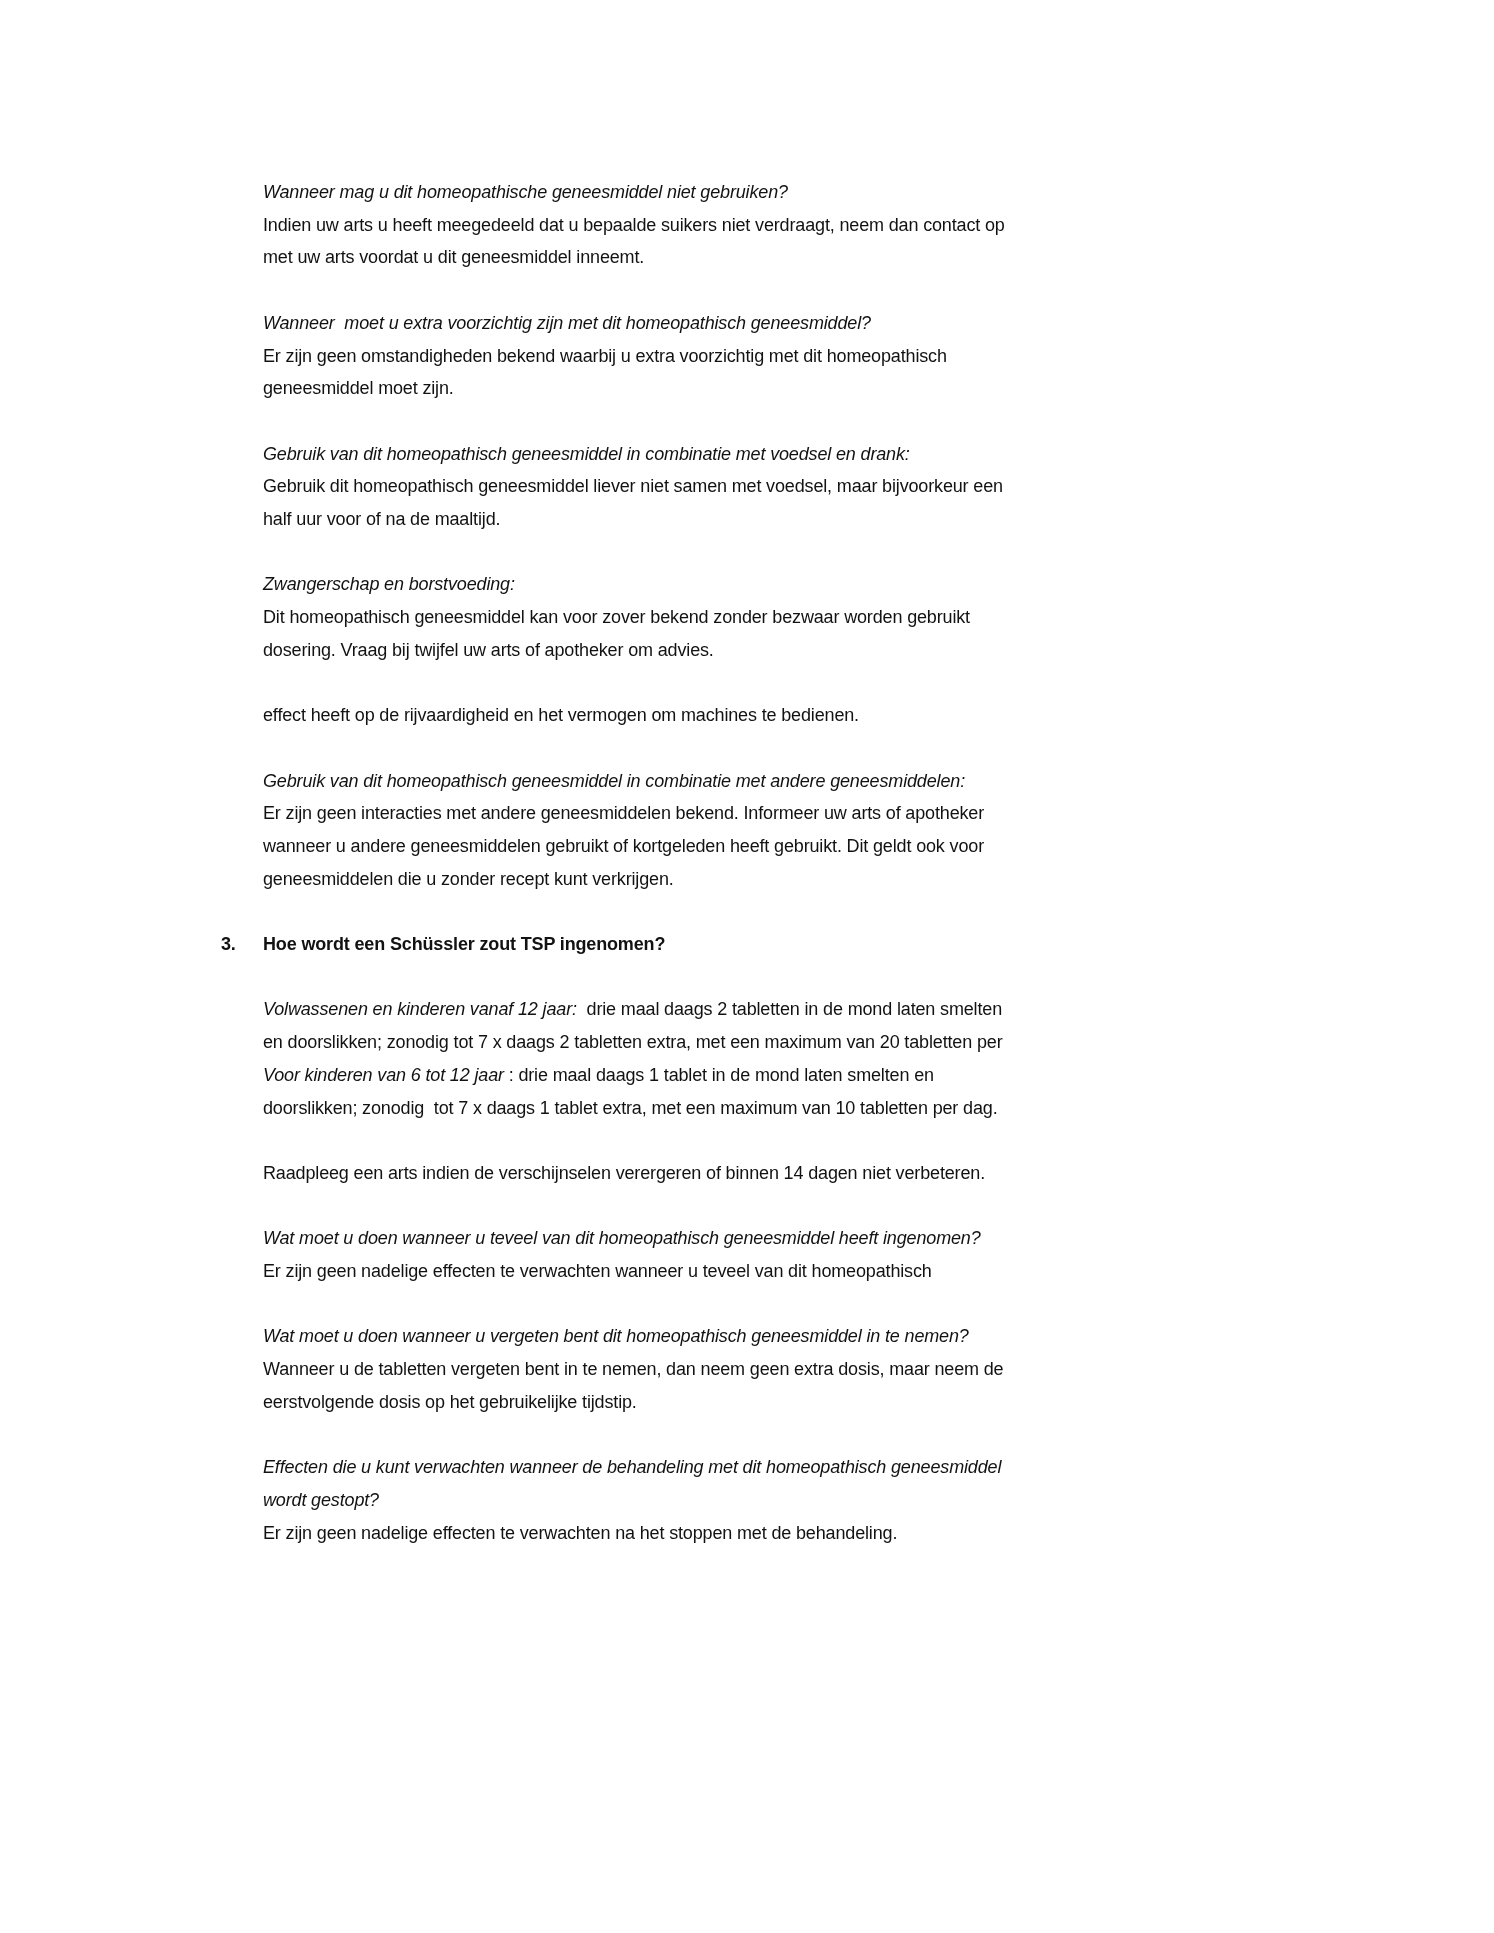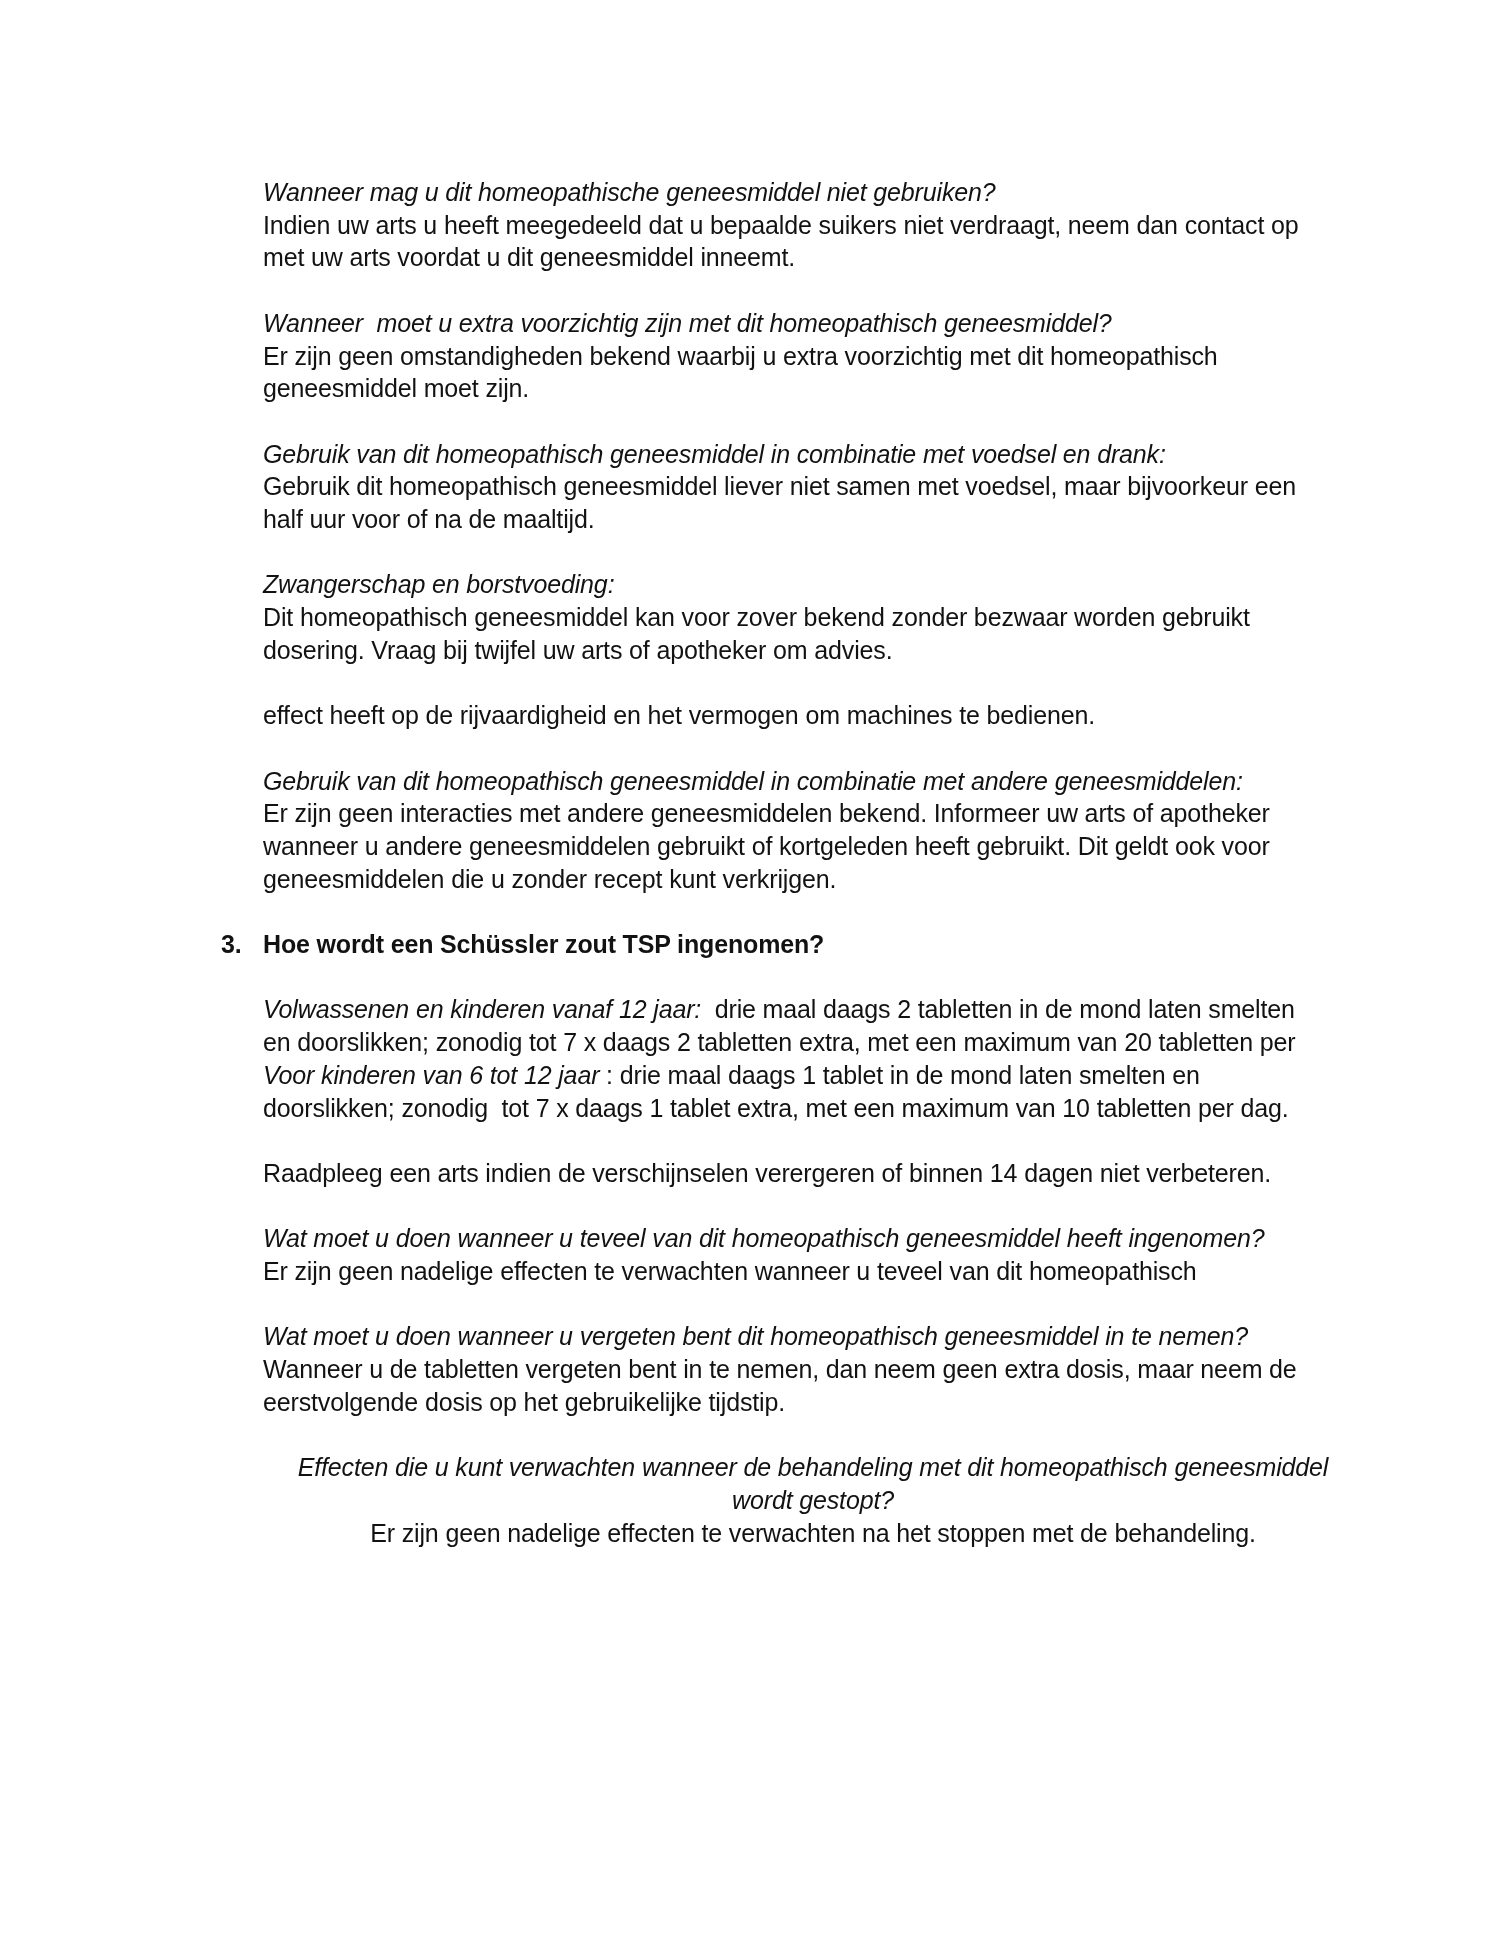--- a/index.html
+++ b/index.html
@@ -13,26 +13,26 @@
   .page {
     position: relative;
     width: 1494px; height: 1933px;
     background: #ffffff;
   }
   .content {
     position: absolute;
     left: 263px;
     top: 176px;
     width: 1100px;
-    font-size: 25px;
+    font-size: 18px;
     line-height: 32.7px;
     letter-spacing: -0.15px;
   }
   .block { margin: 0 0 32.7px 0; position: relative; }
-  .block:last-child { margin-bottom: 9px; text-align: center; }
+  .block:last-child { margin-bottom: 9px; }
   .line { white-space: pre; }
   .seg-italic { font-style: italic; }
   .seg-bold { font-weight: bold; }
   .num {
     position: absolute;
     left: -42px;
     top: 0;
     font-weight: bold;
     white-space: pre;
   }

